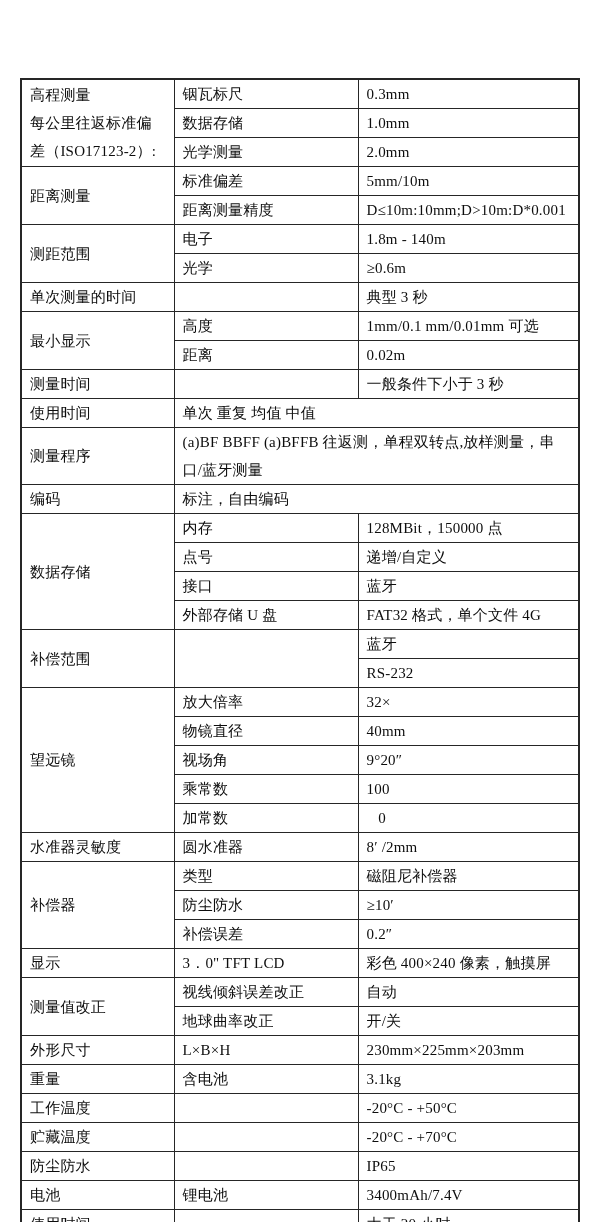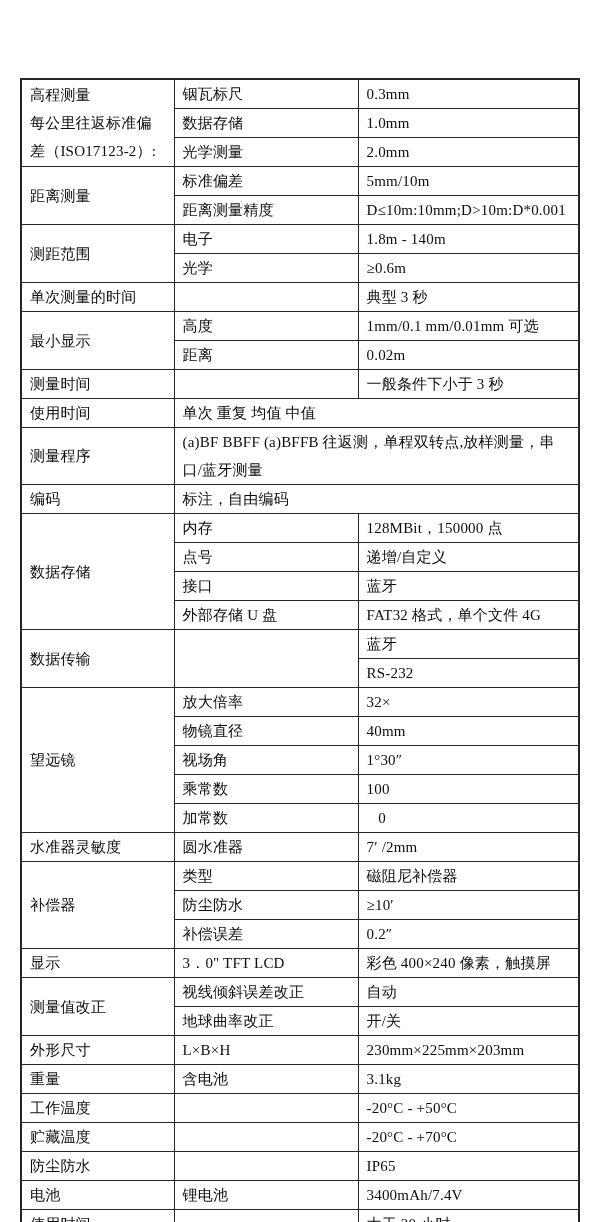--- a/index.html
+++ b/index.html
@@ -129,52 +129,52 @@
         </tr>
         <tr>
           <td>接口</td>
           <td>蓝牙</td>
         </tr>
         <tr>
           <td>外部存储 U 盘</td>
           <td>FAT32 格式，单个文件 4G</td>
         </tr>
         <tr>
-          <td rowspan="2">数据传输</td>
+          <td rowspan="2">补偿范围</td>
           <td rowspan="2"></td>
           <td>蓝牙</td>
         </tr>
         <tr>
           <td>RS-232</td>
         </tr>
         <tr>
           <td rowspan="5">望远镜</td>
           <td>放大倍率</td>
           <td>32×</td>
         </tr>
         <tr>
           <td>物镜直径</td>
           <td>40mm</td>
         </tr>
         <tr>
           <td>视场角</td>
-          <td>1°30″</td>
+          <td>9°20″</td>
         </tr>
         <tr>
           <td>乘常数</td>
           <td>100</td>
         </tr>
         <tr>
           <td>加常数</td>
           <td>   0</td>
         </tr>
         <tr>
           <td>水准器灵敏度</td>
           <td>圆水准器</td>
-          <td>7′ /2mm</td>
+          <td>8′ /2mm</td>
         </tr>
         <tr>
           <td rowspan="3">补偿器</td>
           <td>类型</td>
           <td>磁阻尼补偿器</td>
         </tr>
         <tr>
           <td>防尘防水</td>
           <td>≥10′</td>
         </tr>

